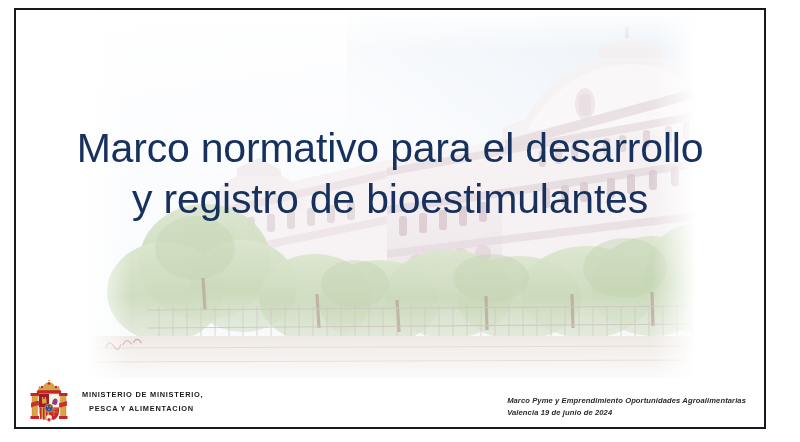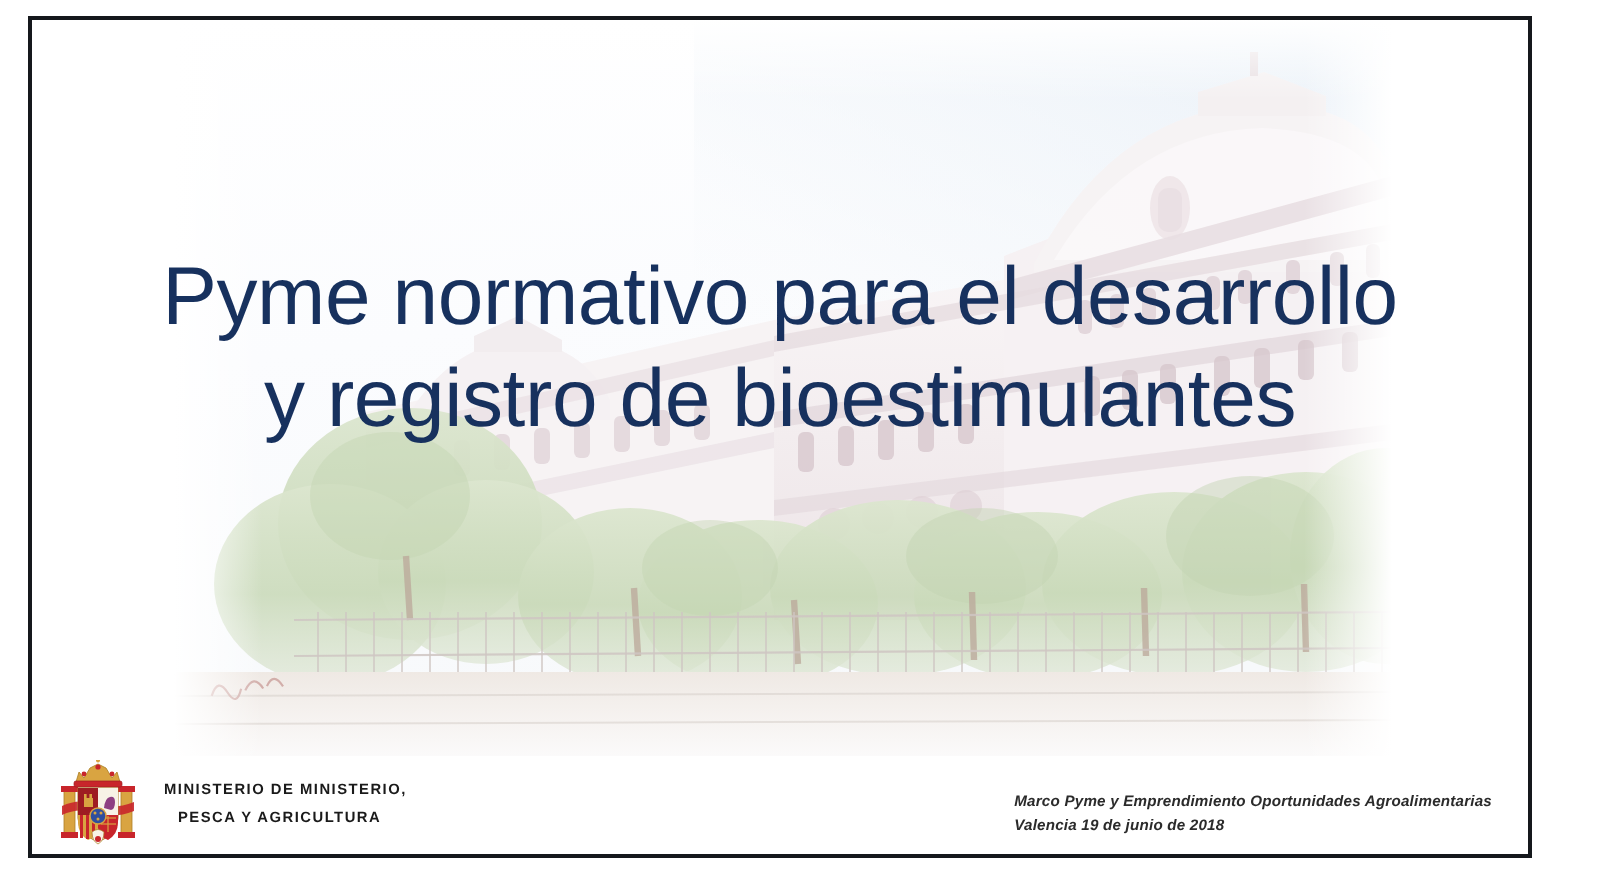--- a/index.html
+++ b/index.html
@@ -329,21 +329,21 @@
           <path d="M28 6 q4 -7 8 1"></path>
         </g>
 
         <rect x="0" y="0" width="44" height="368" fill="url(#fadeLeft)"></rect>
         <rect x="565" y="0" width="44" height="368" fill="url(#fadeRight)"></rect>
         <rect x="0" y="0" width="609" height="40" fill="url(#fadeTop)"></rect>
       </svg>
     </div>
 
     <div id="title-block">
-      <h1 id="title-text">Pyme normativo para el desarrollo y registro de bioestimulantes</h1>
+      <h1 id="title-text">Marco normativo para el desarrollo y registro de bioestimulantes</h1>
     </div>
 
     <div id="bottom-band"></div>
 
     <div id="ministry-lockup">
 
       <svg id="coat-of-arms" viewBox="0 0 76 88">
 
         <g>
           <rect x="4" y="30" width="11" height="44" fill="#d9a441"></rect>
@@ -399,23 +399,23 @@
           <g fill="#d9a441">
             <circle cx="35" cy="53" r="1.5"></circle>
             <circle cx="41" cy="53" r="1.5"></circle>
             <circle cx="38" cy="59" r="1.5"></circle>
           </g>
         </g>
       </svg>
 
       <div id="ministry-name">
         <span class="line1">MINISTERIO DE MINISTERIO,</span>
-        <span class="line2">PESCA Y AGRICULTURA</span>
+        <span class="line2">PESCA Y ALIMENTACION</span>
       </div>
     </div>
 
     <div id="event-footer">
       <div>Marco Pyme y Emprendimiento Oportunidades Agroalimentarias</div>
-      <div>Valencia 19 de junio de 2018</div>
+      <div>Valencia 19 de junio de 2024</div>
     </div>
 
   </div>
 </div>
 
 </body></html>

